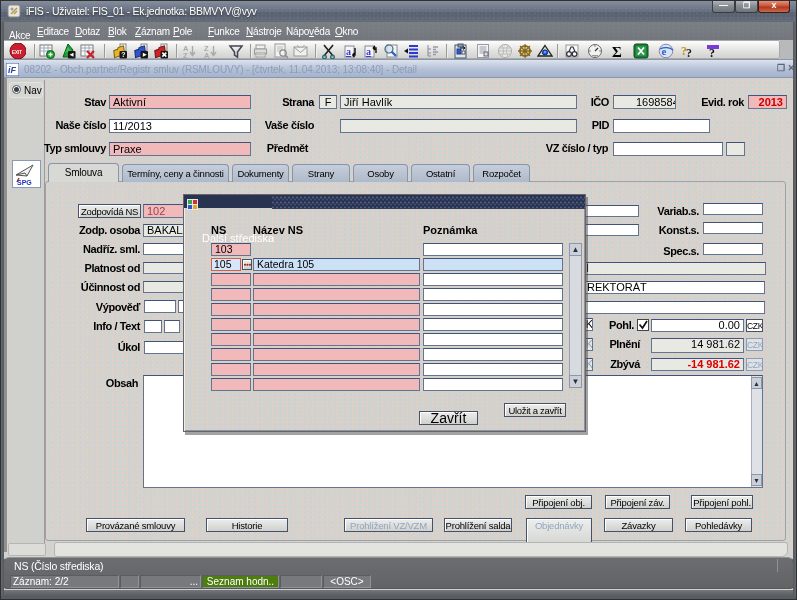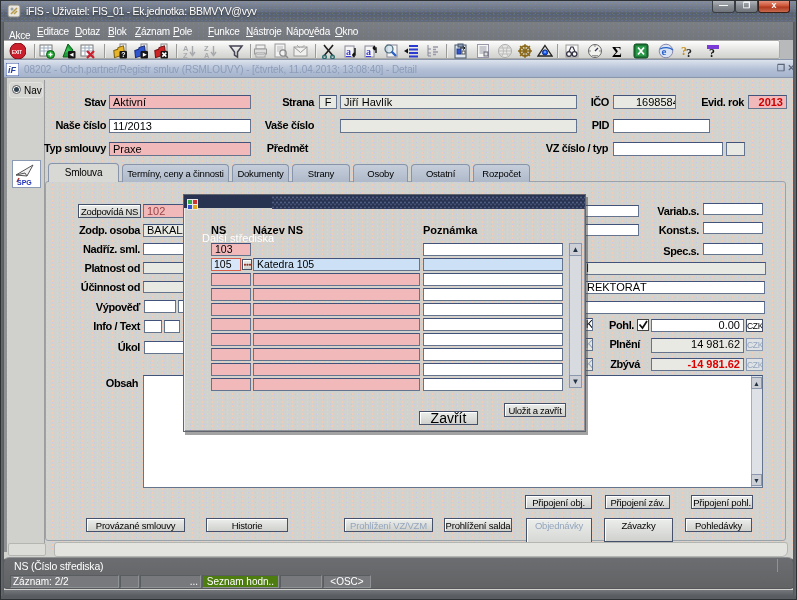--- a/index.html
+++ b/index.html
@@ -318,21 +318,21 @@
     <div class="abs" style="left:751px;top:377px;width:11px;height:12px;background:#ccd0d6;border:1px solid #8a97ad;font:7px 'Liberation Sans';text-align:center;line-height:11px;color:#234;">▲</div>
     <div class="abs" style="left:751px;top:474px;width:11px;height:12px;background:#ccd0d6;border:1px solid #8a97ad;font:7px 'Liberation Sans';text-align:center;line-height:11px;color:#234;">▼</div>
     <div class="btn" style="left:525px;top:495px;width:67px;height:14px;line-height:13px;font-size:9.5px;letter-spacing:-0.2px;">Připojení obj.</div>
     <div class="btn" style="left:605px;top:495px;width:65px;height:14px;line-height:13px;font-size:9.5px;letter-spacing:-0.2px;">Připojení záv.</div>
     <div class="btn" style="left:691px;top:495px;width:62px;height:14px;line-height:13px;font-size:9.5px;letter-spacing:-0.2px;">Připojení pohl.</div>
     <div class="btn" style="left:86px;top:518px;width:99px;height:14px;line-height:13px;font-size:9.5px;letter-spacing:-0.2px;">Provázané smlouvy</div>
     <div class="btn" style="left:206px;top:518px;width:82px;height:14px;line-height:13px;font-size:9.5px;letter-spacing:-0.2px;">Historie</div>
     <div class="btn gbtn" style="left:344px;top:518px;width:89px;height:14px;line-height:13px;font-size:9.5px;letter-spacing:-0.2px;">Prohlížení VZ/VZM</div>
     <div class="btn" style="left:444px;top:518px;width:68px;height:14px;line-height:13px;font-size:9.5px;letter-spacing:-0.2px;">Prohlížení salda</div>
     <div class="btn gbtn" style="left:526px;top:518px;width:66px;height:32px;line-height:13px;font-size:9.5px;letter-spacing:-0.2px;">Objednávky</div>
-    <div class="btn" style="left:604px;top:518px;width:69px;height:24px;line-height:13px;font-size:9.5px;letter-spacing:-0.2px;">Závazky</div>
+    <div class="btn" style="left:604px;top:518px;width:69px;height:14px;line-height:13px;font-size:9.5px;letter-spacing:-0.2px;">Závazky</div>
     <div class="btn" style="left:685px;top:518px;width:67px;height:14px;line-height:13px;font-size:9.5px;letter-spacing:-0.2px;">Pohledávky</div>
 <div class="abs" style="left:183px;top:194px;width:403px;height:238px;background:#d1d2ce;background-image:radial-gradient(#f2ccb8 0.7px,transparent 0.9px),radial-gradient(#c4c8ee 0.7px,transparent 0.9px);background-size:5px 4px,7px 5px;background-position:1px 1px,3px 2px;border:1px solid #62666e;box-shadow:inset 1px 1px 0 #eceded,inset -1px -1px 0 #90939a,2px 3px 0 rgba(72,72,72,0.5);z-index:10;"></div>
     <div class="abs" style="left:184px;top:195px;width:401px;height:13px;background:#283251;z-index:11;"></div>
     <div class="abs" style="left:272px;top:195px;width:313px;height:13px;z-index:11;"><svg width="313" height="13">
         <defs>
           <pattern id="dts" width="4" height="5" patternUnits="userSpaceOnUse">
             <rect width="4" height="5" fill="#283251"></rect>
             <circle cx="1" cy="1.5" r="0.9" fill="#5a6890"></circle>
             <circle cx="3" cy="3.5" r="0.9" fill="#4a567c"></circle>
           </pattern>

